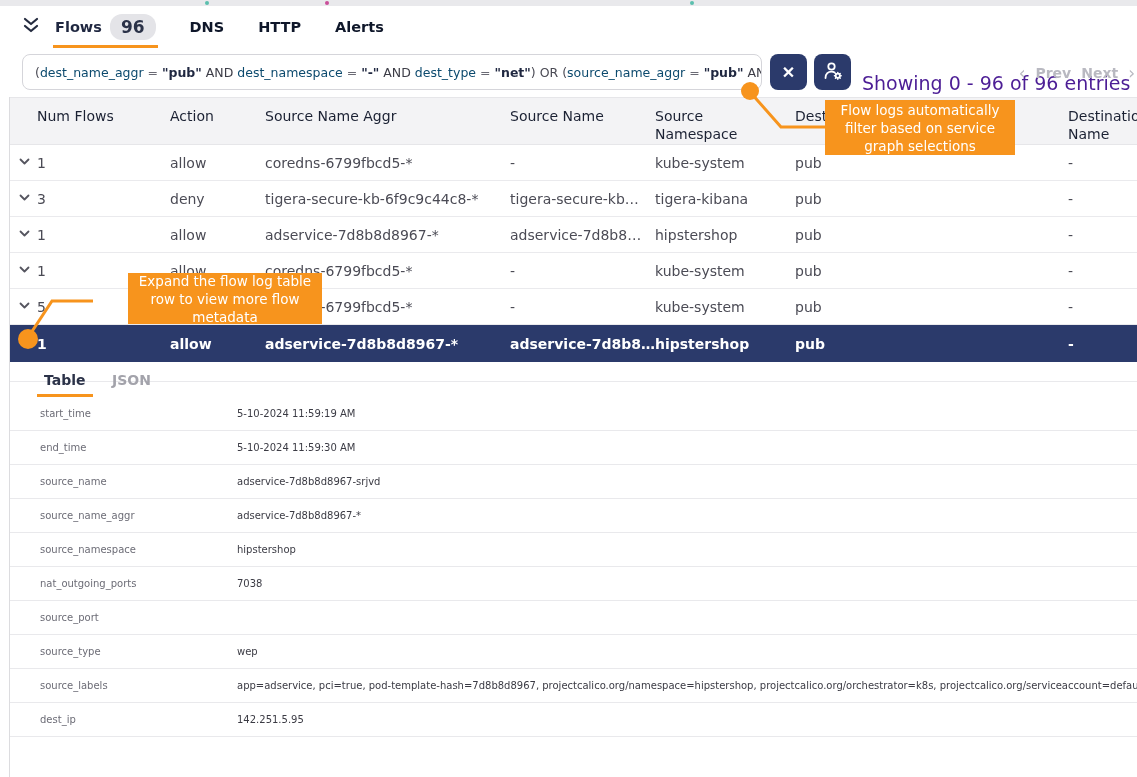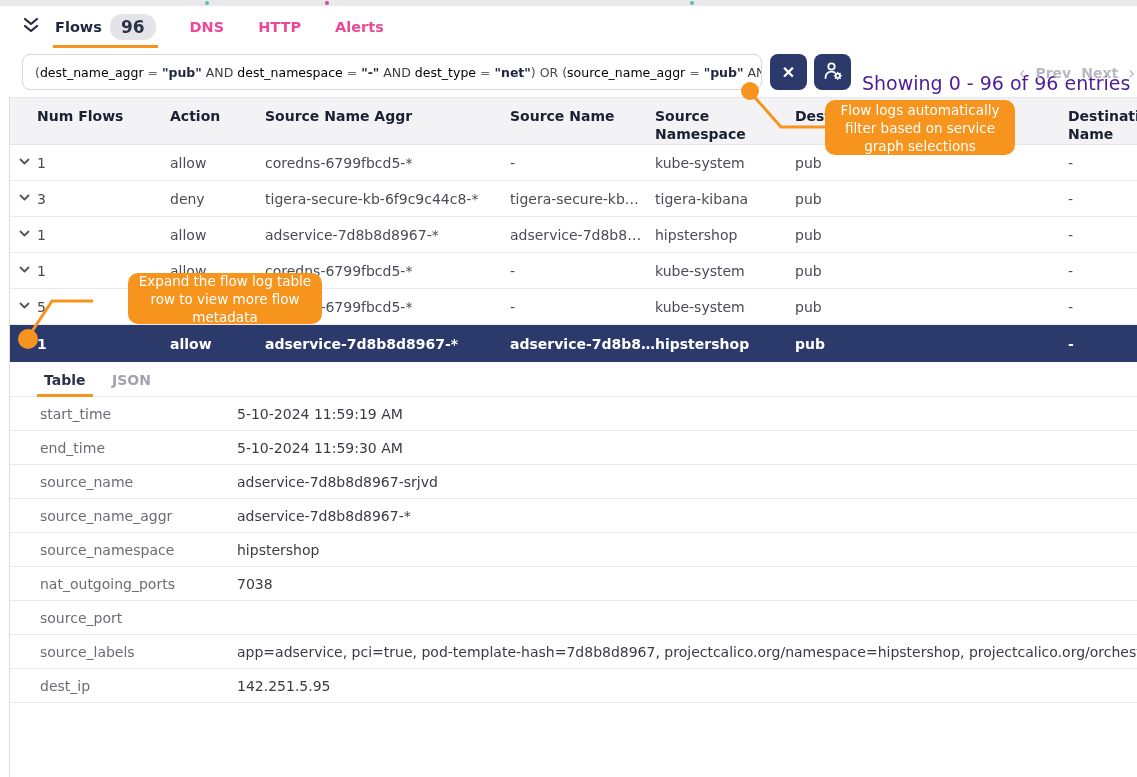--- a/index.html
+++ b/index.html
@@ -8,70 +8,70 @@
   .app { position:relative; width:1137px; height:777px; overflow:hidden; background:#fff; }
 
   
   .top-strip { position:absolute; top:0; left:0; width:1137px; height:6px; background:#e9e9ec; }
   .speck { position:absolute; top:1px; width:4px; height:4px; border-radius:2px; }
 
   
   .tabbar { position:absolute; top:6px; left:0; width:1137px; height:54px; background:#fff; border-bottom:6px solid #4c1d95; }
   .collapse-btn { position:absolute; left:20px; top:9px; width:22px; height:22px; cursor:pointer; }
   .tabs { position:absolute; left:53px; top:0; height:42px; display:flex; align-items:center; gap:30px; }
-  .tab { position:relative; height:42px; display:flex; align-items:center; gap:8px; font-size:14.5px; font-weight:bold; color:#ec4899; cursor:pointer; padding:0 2px; }
+  .tab { position:relative; height:42px; display:flex; align-items:center; gap:8px; font-size:14.5px; font-weight:bold; color:#0f172a; cursor:pointer; padding:0 2px; }
   .tab.active { color:#1f2740; }
   .tab.active::after { content:""; position:absolute; left:0; right:0; bottom:0; height:3px; background:#f7941d; }
   .tab .badge { background:#e4e4e8; color:#2b3248; font-size:17px; font-weight:bold; border-radius:12px; padding:3px 11px; }
 
   
   .left-border { position:absolute; top:48px; left:9px; width:1px; height:729px; background:#dcdcdf; }
 
   
   .filter-row { position:absolute; top:48px; left:0; width:1137px; height:49px; background:#fff; }
   .query-input { position:absolute; left:22px; top:6px; width:740px; height:36px; border:1px solid #d5d5da; border-radius:8px; background:#fff; display:flex; align-items:center; padding:0 36px 0 12px; overflow:hidden; white-space:nowrap; font-size:12.5px; cursor:text; }
   .query-input .tk-p { color:#4a4a54; }
-  .query-input .tk-f { color:#000000; }
+  .query-input .tk-f { color:#0c4a6e; }
   .query-input .tk-o { color:#6a6a74; }
   .query-input .tk-v { color:#1f2740; font-weight:bold; }
   .query-input .tk-k { color:#3c3c46; }
   .search-icon { position:absolute; right:10px; top:8px; width:20px; height:20px; }
   .icon-btn { position:absolute; top:6px; width:37px; height:36px; background:#2b3a6b; border:none; border-radius:8px; color:#fff; display:flex; align-items:center; justify-content:center; cursor:pointer; }
   .btn-clear { left:770px; font-size:16px; font-weight:bold; }
   .btn-usergear { left:814px; }
   .showing { position:absolute; left:862px; top:24px; font-size:19px; color:#4c1d95; }
   .pager { position:absolute; right:2px; top:15px; font-size:14px; font-weight:bold; color:#b9b9c1; display:flex; gap:10px; align-items:center; cursor:default; }
   .pager .angle { font-size:17px; font-weight:normal; }
 
   
   .grid-cols { display:grid; grid-template-columns:27px 133px 95px 245px 145px 140px 273px 1fr; align-items:center; }
   .thead { position:absolute; top:97px; left:10px; width:1127px; height:48px; background:#f3f3f5; border-top:1px solid #e6e6e9; border-bottom:1px solid #e6e6e9; align-items:flex-start; padding-top:9px; }
-  .thead .th { font-size:14px; font-weight:bold; color:#1b2133; line-height:18px; }
+  .thead .th { font-size:14px; font-weight:normal; color:#1b2133; line-height:18px; }
   .th.wrap span { display:inline-block; max-width:92px; }
   .tbody { position:absolute; top:145px; left:10px; width:1127px; }
   .trow { height:36px; border-bottom:1px solid #eaeaed; font-size:14px; color:#4b4b55; background:#fff; cursor:pointer; }
   .trow .chev { padding-left:8px; color:#55555f; }
   .trow.selected { background:#2b3a6b; color:#fff; font-weight:bold; border-bottom:none; height:37px; }
 
   
-  .detail-tabbar { position:absolute; top:362px; left:10px; width:1127px; height:35px; background:#fff; border-bottom:1px solid #e9e9ec; }
+  .detail-tabbar { position:absolute; top:362px; left:10px; width:1127px; height:20px; background:#fff; border-bottom:1px solid #e9e9ec; }
   .dtab { position:absolute; top:0; height:35px; display:flex; align-items:center; font-size:14px; font-weight:bold; cursor:pointer; }
   .dtab.active { color:#2b3248; }
   .dtab.active::after { content:""; position:absolute; left:0; right:0; bottom:0; height:3px; background:#f7941d; }
   .dtab.inactive { color:#a3a3ab; }
   .dtab-table { left:27px; padding:0 7px; }
   .dtab-json { left:95px; padding:0 7px; }
   .detail-rows { position:absolute; top:397px; left:10px; width:1127px; }
-  .drow { display:grid; grid-template-columns:197px 1fr; height:34px; align-items:center; border-bottom:1px solid #e9e9ec; padding-left:30px; font-size:14px; }
+  .drow { display:grid; grid-template-columns:197px 1fr; height:34px; align-items:center; border-bottom:1px solid #e9e9ec; padding-left:30px; font-size:10px; }
   .drow .dkey { color:#6c6c76; }
   .drow .dval { color:#3b3b44; white-space:nowrap; overflow:hidden; }
 
   
   .connector-layer { position:absolute; top:0; left:0; width:1137px; height:777px; pointer-events:none; z-index:8; }
-  .callout { position:absolute; z-index:9; background:#f7941d; color:#fff; font-size:13.5px; line-height:18px; text-align:center; display:flex; align-items:center; justify-content:center; padding:6px 10px; border-radius:10px; }
+  .callout { position:absolute; z-index:9; background:#f7941d; color:#fff; font-size:13.5px; line-height:18px; text-align:center; display:flex; align-items:center; justify-content:center; padding:6px 10px; border-radius:0; }
   .callout-1 { left:825px; top:100px; width:190px; height:55px; }
   .callout-2 { left:92px; top:273px; width:194px; height:51px;margin-left:36px; }
 </style>
 </head>
 <body>
 
 <div class="app">
 
   <div class="top-strip">
     <div class="speck" style="left:205px;background:#5bbfae;"></div>
@@ -255,20 +255,24 @@
       </div>
       <div class="drow">
         <div class="dkey">nat_outgoing_ports</div>
         <div class="dval">7038</div>
       </div>
       <div class="drow">
         <div class="dkey">source_port</div>
         <div class="dval"></div>
       </div>
       <div class="drow">
+        <div class="dkey">source_type</div>
+        <div class="dval">wep</div>
+      </div>
+      <div class="drow">
         <div class="dkey">source_labels</div>
         <div class="dval">app=adservice, pci=true, pod-template-hash=7d8b8d8967, projectcalico.org/namespace=hipstershop, projectcalico.org/orchestrator=k8s, projectcalico.org/serviceaccount=default</div>
       </div>
       <div class="drow">
         <div class="dkey">dest_ip</div>
         <div class="dval">142.251.5.95</div>
       </div>
     </div>
 
   <svg class="connector-layer" id="connector-svg" width="1137" height="777" viewBox="0 0 1137 777">

